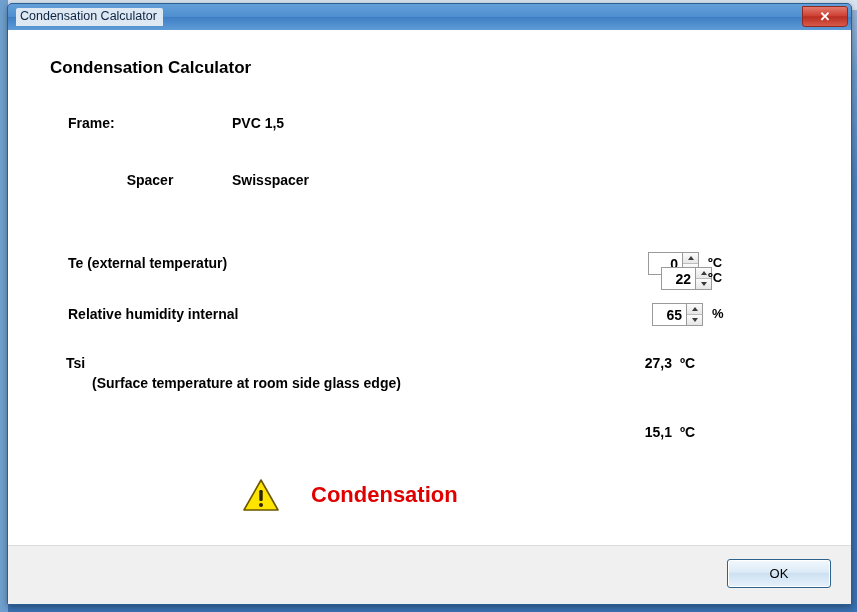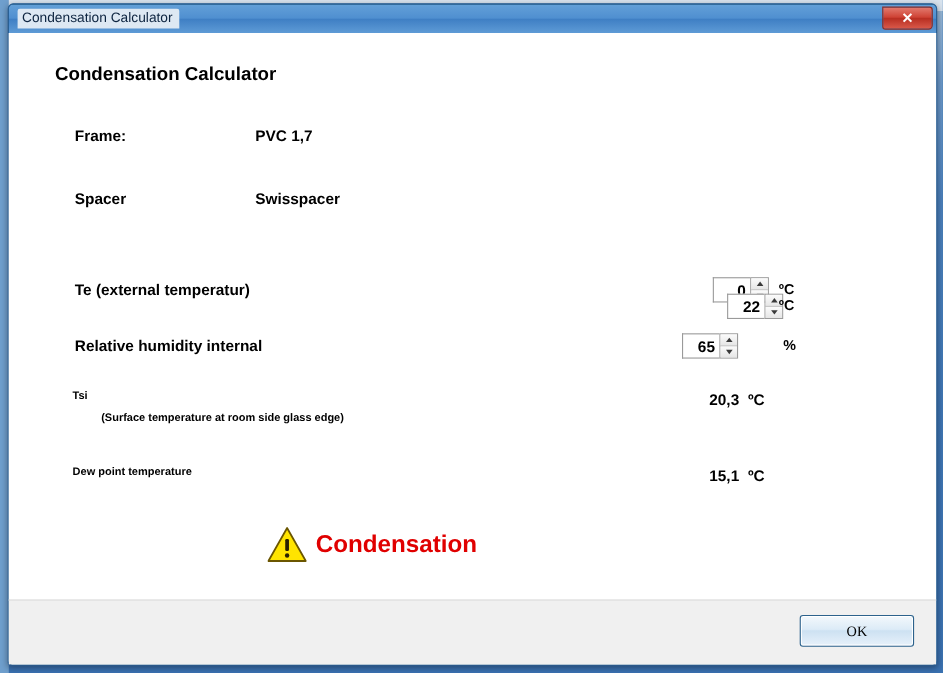--- a/index.html
+++ b/index.html
@@ -35,21 +35,21 @@
 
   
   #window {
     position: absolute;
     left: 7px;
     top: 3px;
     width: 845px;
     height: 602px;
     border: 1px solid #2a5f96;
     border-radius: 5px 5px 3px 3px;
-    background: #0c4a6e;
+    background: #6d28d9;
     box-shadow: 0 2px 6px rgba(0,0,0,0.35);
     box-sizing: border-box;
   }
 
   #titlebar {
     position: relative;
     height: 26px;
     background: linear-gradient(180deg,#63a0d8 0%, #4f8fd0 48%, #3f7fc4 52%, #5e9bd6 100%);
     border-radius: 4px 4px 0 0;
     border-bottom: 1px solid #3c72ad;
@@ -117,21 +117,21 @@
     left: 60px;
     font-size: 14px;
     font-weight: bold;
     color: #000;
     white-space: nowrap;
   }
   .spec-label { display: inline-block; width: 164px; }
   .spec-value { display: inline-block; }
   #spec-0 { top: 85px; }
   #spec-1 { top: 113px; }
-  #spec-2 { top: 142px; }
+  #spec-2 { top: 142px; text-align: center; }
 
   
   .input-row {
     position: absolute;
     left: 60px;
     width: 690px;
     height: 24px;
     font-size: 14px;
     font-weight: bold;
     color: #000;
@@ -148,21 +148,21 @@
   }
   .spin-wrap {
     position: absolute;
     top: 0;
     height: 23px;
     display: flex;
     align-items: stretch;
   }
   #row-te .spin-wrap { left: 580px; }
   #row-ti .spin-wrap { left: 571px; padding-left: 22px; }
-  #row-rh .spin-wrap { left: 552px; }
+  #row-rh .spin-wrap { left: 584px; }
 
   .spin-field {
     width: 34px;
     height: 23px;
     border: 1px solid #9a9a9a;
     border-right: none;
     background: #ffffff;
     font-family: "Liberation Sans", sans-serif;
     font-size: 14px;
     font-weight: bold;
@@ -209,21 +209,21 @@
     font-weight: bold;
   }
   #row-te .unit { left: 640px; }
   #row-ti .unit { left: 640px; }
   #row-rh .unit { left: 644px; }
 
   
   .result-label {
     position: absolute;
     left: 58px;
-    font-size: 10px;
+    font-size: 14px;
     font-weight: bold;
     color: #000;
     white-space: nowrap;
   }
   .result-value {
     position: absolute;
     font-size: 14px;
     font-weight: bold;
     color: #000;
     text-align: right;
@@ -237,21 +237,21 @@
   #dew-value   { top: 394px; left: 600px; width: 64px; }
   #dew-unit    { top: 394px; left: 672px; }
 
   
   #warning-area {
     position: absolute;
     left: 235px;
     top: 448px;
     display: flex;
     align-items: center;
-    gap: 8px;
+    gap: 32px;
   }
   #warning-icon { width: 36px; height: 34px; }
   #warning-text {
     font-size: 22px;
     font-weight: bold;
     color: #e00000;
   }
 
   
   #footer {
@@ -263,21 +263,21 @@
   }
   #ok-button {
     position: absolute;
     right: 20px;
     top: 13px;
     width: 104px;
     height: 29px;
     border: 1px solid #2c628c;
     border-radius: 3px;
     background: linear-gradient(180deg,#f3f8fc 0%, #dcebf7 45%, #cde1f2 50%, #e7f1fa 100%);
-    font-family: Liberation Serif, serif;
+    font-family: Liberation Sans, sans-serif;
     font-size: 13px;
     color: #000;
     cursor: pointer;
     box-shadow: 0 0 0 1px #ffffff inset;
   }
 </style>
 </head>
 <body>
 
 <div id="desktop">
@@ -292,21 +292,21 @@
     <div id="close-button">✕</div>
   </div>
 
   <div id="client">
 
     <div id="content">
 
       <div id="heading">Condensation Calculator</div>
 
       <div class="spec-row" id="spec-0">
-        <span class="spec-label">Frame:</span><span class="spec-value">PVC 1,7</span>
+        <span class="spec-label">Frame:</span><span class="spec-value">PVC 1,5</span>
       </div>
       <div class="spec-row" id="spec-2">
         <span class="spec-label">Spacer</span><span class="spec-value">Swisspacer</span>
       </div>
 
       <div class="input-row" id="row-te">
         <span class="input-label">Te (external temperatur)</span>
         <span class="spin-wrap">
           <input class="spin-field" type="text" value="0" style="">
           <span class="spin-buttons">
@@ -347,24 +347,23 @@
             <span class="spin-btn down">
                 <span class="arrow-down"></span>
               </span>
           </span>
         </span>
         <span class="unit">%</span>
       </div>
 
       <div class="result-label" id="tsi-label">Tsi</div>
       <div class="result-label" id="tsi-sub">(Surface temperature at room side glass edge)</div>
-      <div class="result-value" id="tsi-value">20,3</div>
+      <div class="result-value" id="tsi-value">27,3</div>
       <div class="result-value" id="tsi-unit">ºC</div>
 
-      <div class="result-label" id="dew-label">Dew point temperature</div>
       <div class="result-value" id="dew-value">15,1</div>
       <div class="result-value" id="dew-unit">ºC</div>
 
       <div id="warning-area">
         <span id="warning-icon">
           <svg width="36" height="34" viewBox="0 0 36 34">
             <polygon points="18,2 35,32 1,32" fill="#ffe400" stroke="#6b5600" stroke-width="1.6" stroke-linejoin="round"></polygon>
             <rect x="16.3" y="12" width="3.4" height="11" rx="1.2" fill="#2a2200"></rect>
             <circle cx="18" cy="27" r="2" fill="#2a2200"></circle>
           </svg>

